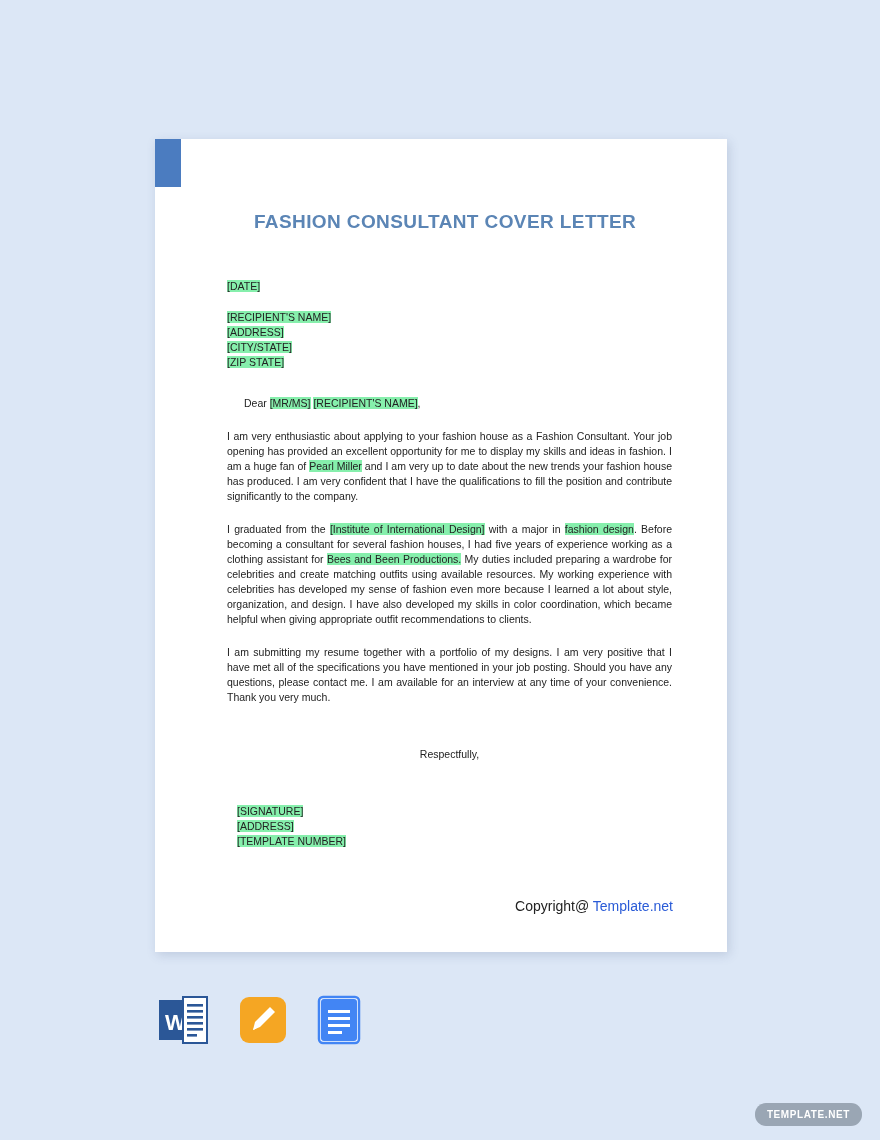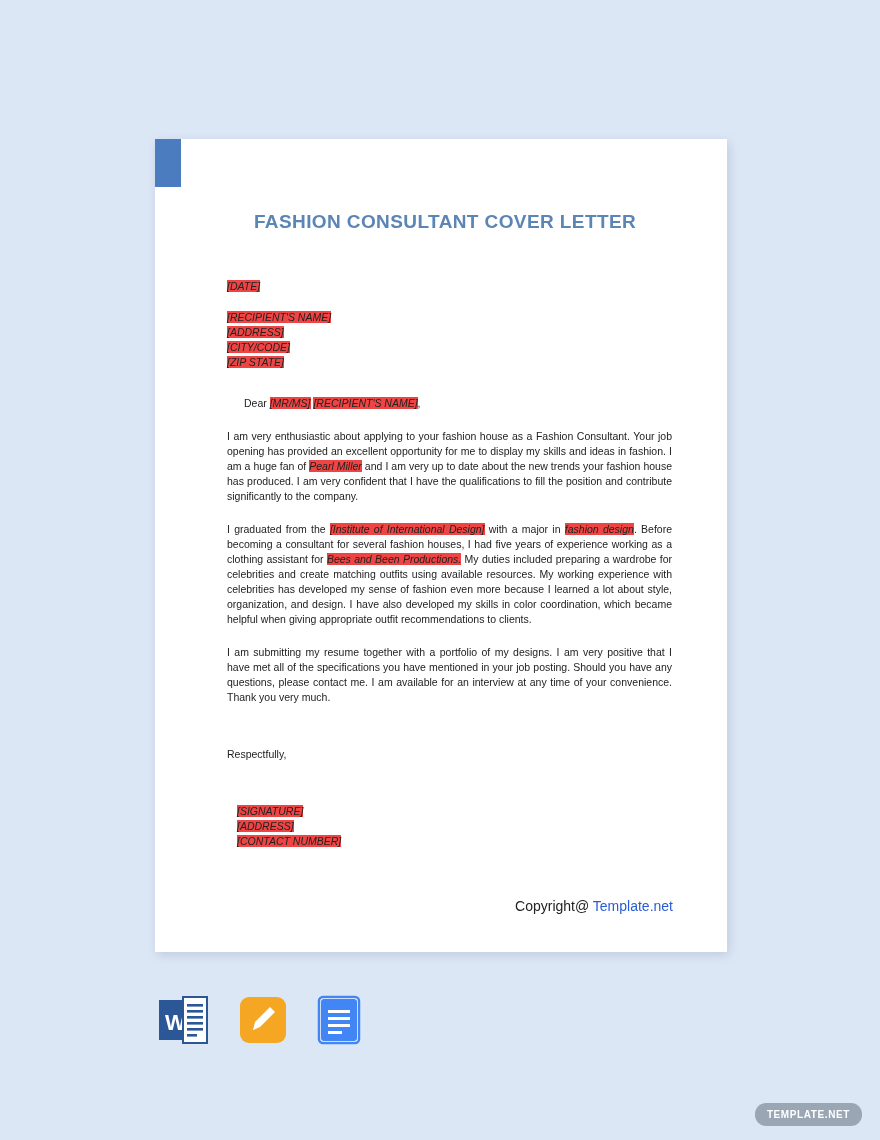--- a/index.html
+++ b/index.html
@@ -51,22 +51,21 @@
     position: absolute;
     left: 72px;
     top: 140px;
     width: 445px;
     font-size: 10.5px;
     line-height: 15px;
     color: #222222;
   }
 
   .hl {
-    background: #ef4444;
-    font-style: italic;
+    background: #86efac;
   }
 
   .block {
     margin-bottom: 14px;
   }
 
   .addr-line {
     display: block;
     line-height: 15px;
   }
@@ -78,20 +77,21 @@
   }
 
   p.para {
     margin: 12px 0 18px 0;
     text-align: justify;
   }
 
   .respect {
     margin-top: 42px;
     margin-bottom: 15px;
+    text-align: center;
   }
 
   .sign-block {
     margin-top: 42px;
     padding-left: 10px;
   }
 
   .copyright {
     position: absolute;
     right: 54px;
@@ -147,42 +147,42 @@
 
   <div class="body-wrap">
 
     <div class="block">
       <span class="hl">[DATE]</span>
     </div>
 
     <div class="block" style="margin-top:16px;">
       <span class="addr-line"><span class="hl">[RECIPIENT'S NAME]</span></span>
       <span class="addr-line"><span class="hl">[ADDRESS]</span></span>
-      <span class="addr-line"><span class="hl">[CITY/CODE]</span></span>
+      <span class="addr-line"><span class="hl">[CITY/STATE]</span></span>
       <span class="addr-line"><span class="hl">[ZIP STATE]</span></span>
     </div>
 
     <div class="salutation">
       <span>Dear</span>
       <span class="hl">[MR/MS]</span>
       <span class="hl">[RECIPIENT'S NAME]</span><span>,</span>
     </div>
 
     <p class="para"><span>I am very enthusiastic about applying to your fashion house as a Fashion Consultant. Your job opening has provided an excellent opportunity for me to display my skills and ideas in fashion. I am a huge fan of </span><span class="hl">Pearl Miller</span><span> and I am very up to date about the new trends your fashion house has produced. I am very confident that I have the qualifications to fill the position and contribute significantly to the company.</span></p>
 
     <p class="para"><span>I graduated from the </span><span class="hl">[Institute of International Design]</span><span> with a major in </span><span class="hl">fashion design</span><span>. Before becoming a consultant for several fashion houses, I had five years of experience working as a clothing assistant for </span><span class="hl">Bees and Been Productions.</span><span> My duties included preparing a wardrobe for celebrities and create matching outfits using available resources. My working experience with celebrities has developed my sense of fashion even more because I learned a lot about style, organization, and design. I have also developed my skills in color coordination, which became helpful when giving appropriate outfit recommendations to clients.</span></p>
 
     <p class="para">I am submitting my resume together with a portfolio of my designs. I am very positive that I have met all of the specifications you have mentioned in your job posting. Should you have any questions, please contact me. I am available for an interview at any time of your convenience. Thank you very much.</p>
 
     <div class="respect">Respectfully,</div>
 
     <div class="sign-block">
       <span class="addr-line"><span class="hl">[SIGNATURE]</span></span>
       <span class="addr-line"><span class="hl">[ADDRESS]</span></span>
-      <span class="addr-line"><span class="hl">[CONTACT NUMBER]</span></span>
+      <span class="addr-line"><span class="hl">[TEMPLATE NUMBER]</span></span>
     </div>
 
   </div>
 
   <div class="copyright">
     <span>Copyright@</span>
     <a href="#">Template.net</a>
   </div>
 
 </div>

